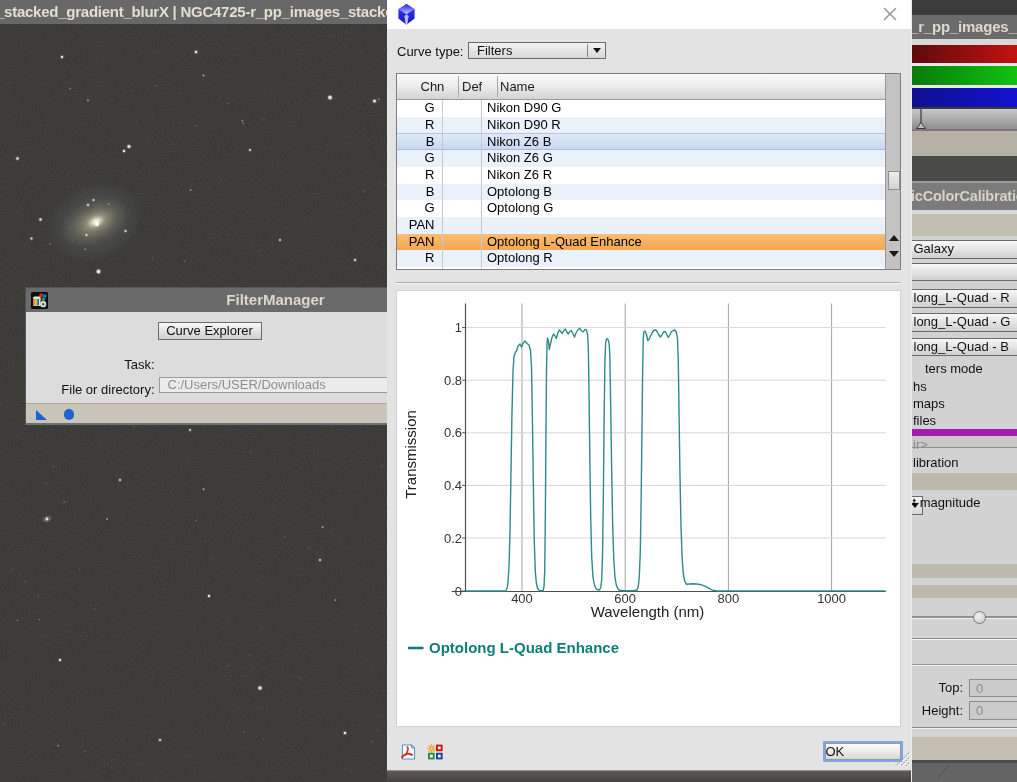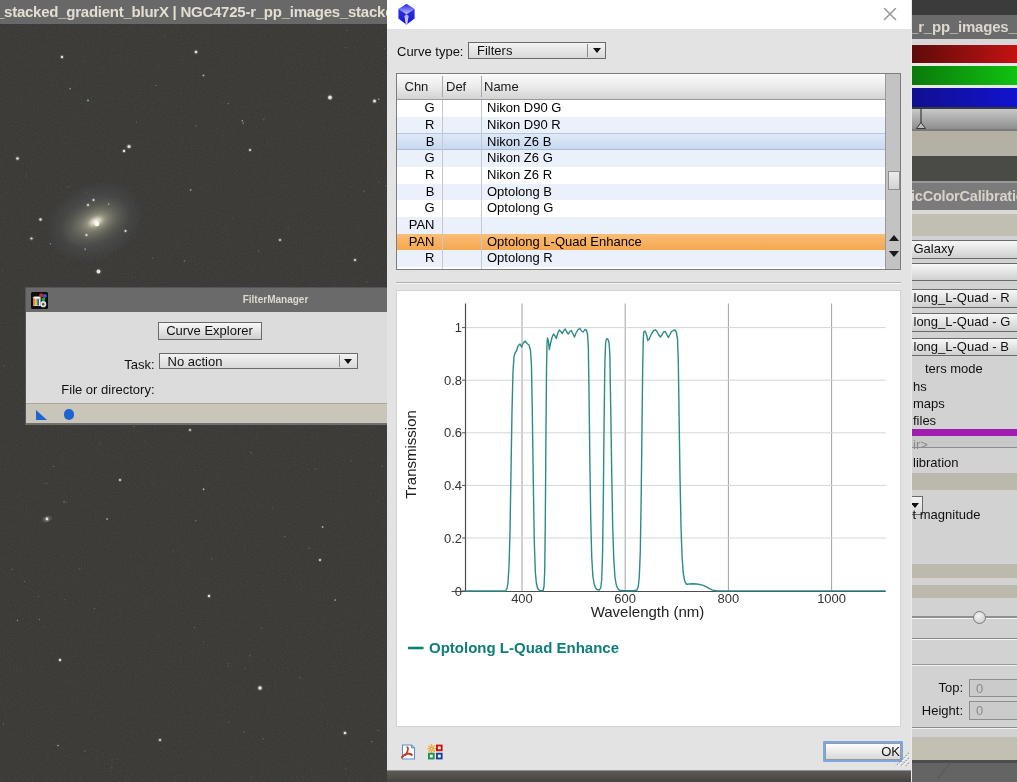--- a/index.html
+++ b/index.html
@@ -6,21 +6,21 @@
   font-family:"Liberation Sans", sans-serif; }
 .abs { position:absolute; }
 #astro { left:0; top:0; width:911px; height:782px; }
 #imgbar { left:0; top:0; width:911px; height:23.5px; background:#686868;
   color:#e3ddd2; font-weight:bold; font-size:15px; line-height:23.5px; white-space:nowrap; overflow:hidden; }
 #imgbar span { position:absolute; left:-4px; top:0; letter-spacing:-0.25px; }
 
 
 #fm { left:24.5px; top:287px; width:502px; height:137.5px; background:#dcdcdc; border:1px solid #555; border-bottom:3px solid #6f6f6f; }
 #fm .tbar { position:absolute; left:0; top:0; width:100%; height:24px; background:#6a6a6a; }
-#fm .tbar .ttl { position:absolute; width:100%; text-align:center; color:#ddd8ce; font-weight:bold; font-size:10px; line-height:24px; }
+#fm .tbar .ttl { position:absolute; width:100%; text-align:center; color:#ddd8ce; font-weight:bold; font-size:15px; line-height:24px; }
 #fm .tbar svg { position:absolute; left:5px; top:3.5px; }
 .btn { position:absolute; background:linear-gradient(#f8f8f8,#cfcfcf); border:1px solid #6a6a6a; font-size:13px; color:#111; text-align:center; }
 #fm .lbl { position:absolute; font-size:13px; color:#111; text-align:right; }
 .combo { position:absolute; background:linear-gradient(#f3f3f3,#d8d8d8); border:1px solid #6a6a6a; font-size:13px; color:#111; }
 .combo .ctext { position:absolute; left:8px; top:0; line-height:15px; }
 .combo .cdiv { position:absolute; right:17px; top:1px; bottom:1px; width:1px; background:#8a8a8a; }
 .combo .carr { position:absolute; right:4.5px; top:50%; margin-top:-2px; width:0; height:0; border-left:4.5px solid transparent; border-right:4.5px solid transparent; border-top:5px solid #111; }
 #fm .inp { position:absolute; left:133px; top:89px; width:369px; height:15.5px; background:#ececec; border:1px solid #9a9a9a; font-size:13px; color:#8e8e8e; line-height:14px; padding-left:8px; }
 #fm .bbar { position:absolute; left:0; top:115px; width:100%; height:19.5px; background:#c9c5b8; border-top:1px solid #aaa69a; }
 #fm .tri { position:absolute; left:10px; top:5.5px; width:0; height:0; border-left:11px solid #1b64d2; border-top:10.5px solid transparent; }
@@ -35,42 +35,42 @@
 
 #dlg { left:386.5px; top:0; width:524px; height:770.5px; background:#e3e3e3; border-bottom:1px solid #8f8f8f; }
 #dlg .tbar { position:absolute; left:0; top:0; width:100%; height:29px; background:#fff; }
 #dlg .tbar .ttl { position:absolute; left:35px; top:0; line-height:29px; font-size:15px; color:#9b9b9b; letter-spacing:-0.05px; }
 #dlg .tbar svg.gem { position:absolute; left:11.5px; top:4px; }
 #dlg .tbar .x { position:absolute; left:495px; top:6px; }
 #dlg .lbl { position:absolute; font-size:13px; color:#111; }
 
 #tbl { position:absolute; left:9px; top:72.5px; width:505.5px; height:197px; border:1px solid #7d7d7d; background:#fff; overflow:hidden; }
 #tbl .hdr { position:absolute; left:0; top:0; width:100%; height:26.5px; background:linear-gradient(#fbfbfb,#ededed 45%,#d3d3d3); border-bottom:1px solid #9a9a9a; }
-#tbl .hdr span { position:absolute; top:0; line-height:25px; font-size:13px; color:#1a1a1a; }
+#tbl .hdr span { position:absolute; top:0; line-height:25px; font-size:13px; color:#1a1a1a;margin-left:16px; }
 #tbl .vd1 { position:absolute; left:45px; top:0; bottom:0; width:1px; background:#c2c9d6; }
 #tbl .vd2 { position:absolute; left:84px; top:0; bottom:0; width:1px; background:#c2c9d6; }
 #tbl .hdr .vdh { position:absolute; top:2px; bottom:2px; width:1px; background:#aaa; }
 .trow { position:absolute; left:0; width:489.5px; height:16.7px; font-size:13px; color:#000; }
 .trow .chn { position:absolute; right:450px; line-height:16.7px; }
 .trow .chn { right:auto; left:0; width:38px; text-align:right; line-height:16.7px; }
 .trow .nm { position:absolute; left:90.5px; line-height:16.7px; white-space:nowrap; }
 .rw { background:#fff; }
 .ra { background:#eaf1fb; }
 .rs { background:linear-gradient(#dfe9f8,#c8d8f0); border-top:1px solid #b4c6e4; border-bottom:1px solid #a8bcde; height:16.7px; }
 .ro { background:linear-gradient(#fbbd76,#f5a74f); }
 #sbar { position:absolute; right:0; top:0; width:15px; height:195px; background:#c3c3c3; border-left:1px solid #999; }
 #sbar .thumb { position:absolute; left:1.5px; top:97px; width:12px; height:19px; background:linear-gradient(#ececec,#d2d2d2); border:1px solid #8f8f8f; }
 #sbar .ar { position:absolute; left:3px; width:0; height:0; border-left:5px solid transparent; border-right:5px solid transparent; }
 #sbar .up { top:161px; border-bottom:6.5px solid #1a1a1a; }
 #sbar .dn { top:177px; border-top:6.5px solid #1a1a1a; }
 
 #sep { position:absolute; left:9px; top:281.5px; width:505.5px; height:2px; border-top:1px solid #aeaeae; border-bottom:1px solid #f6f6f6; }
 #chartpanel { position:absolute; left:9px; top:289.5px; width:505px; height:437px; background:#fff; border:1px solid #d2d2d2; }
 #okbtn { position:absolute; left:436px; top:741px; width:80.5px; height:20.5px; border:2px solid #7da7e4; border-radius:1px; background:#e8e8e8; }
-#okbtn .in { position:absolute; left:0; top:0; right:0; bottom:0; background:linear-gradient(#fdfdfd,#d8d8d8); border:1px solid #9a9a9a; font-size:13px; color:#111; text-align:right; line-height:16px; }
+#okbtn .in { position:absolute; left:0; top:0; right:0; bottom:0; background:linear-gradient(#fdfdfd,#d8d8d8); border:1px solid #9a9a9a; font-size:13px; color:#111; text-align:left; line-height:16px; }
 #dlgicons { position:absolute; left:14px; top:743.5px; }
 #dlgicons svg { margin-right:11px; vertical-align:top; }
 #grip { position:absolute; right:1px; bottom:0px; }
 
 #deskbottom { left:386.5px; top:770.5px; width:630.5px; height:11.5px; background:linear-gradient(#5e5b57,#44423f); }
 </style></head>
 <body>
 <div class="abs" id="astro"><svg width="911" height="782" viewBox="0 0 911 782">
 <defs>
 <radialGradient id="gcore" cx="50%" cy="50%" r="50%">
@@ -459,26 +459,22 @@
 <rect x="5.7" y="5.9" width="1.1" height="7.6" fill="#2a2"></rect>
 <rect x="6.8" y="5.9" width="1.1" height="7.6" fill="#24c"></rect>
 <ellipse cx="5.8" cy="5.7" rx="3.8" ry="1.3" fill="#f4f4f4" stroke="#999" stroke-width="0.5"></ellipse>
 <circle cx="12.2" cy="12.2" r="3.1" fill="#dcdcdc"></circle>
 <circle cx="12.2" cy="12.2" r="1.2" fill="#555"></circle>
 </svg>
       <div class="ttl">FilterManager</div>
     </div>
   <div class="btn" style="left:132px; top:33.5px; width:104px; height:18px; line-height:16px;">Curve Explorer</div>
   <div class="lbl" style="left:0; top:69px; width:129px;">Task:</div>
-  <div class="combo" style="left:133px; top:64.5px; width:199px; height:16px;">
-      <span class="ctext">No action</span>
-      <span class="cdiv"></span>
-      <span class="carr"></span>
-    </div>
   <div class="lbl" style="left:0; top:93.5px; width:129px;">File or directory:</div>
+  <div class="inp">C:/Users/USER/Downloads</div>
   <div class="bbar">
       <div class="tri"></div>
       <div class="dot"></div>
     </div>
 </div>
 
 <div class="abs" id="deskbottom"></div>
 
 <div class="abs" id="rp">
   <div class="band" style="top:0; height:15px; background:#3b3b3b;"></div>
@@ -517,21 +513,21 @@
   <span class="txt" style="top:395.5px;">maps</span>
   <span class="txt" style="top:412.5px;">files</span>
   <div class="band" style="top:429px; height:19px; background:#c8c8c8; border-top:7px solid #a21caf; border-bottom:1px solid #8e8e8e;">
       <span class="txt" style="color:#8a8a8a; line-height:18px;">ir&gt;</span>
     </div>
   <span class="txt" style="top:454.5px;">libration</span>
   <div class="band" style="top:472.5px; height:17.5px; background:#bcb9ac;"></div>
   <div class="combo" style="left:-8px; top:495.5px; width:18.5px; height:19.5px;">
       <span class="carr" style="right:3px;"></span>
     </div>
-  <span class="txt" style="top:507px; left:0.5px;text-align:center;">t magnitude</span>
+  <span class="txt" style="top:495px; left:0.5px;text-align:center;">t magnitude</span>
   <div class="band" style="top:563.5px; height:14.5px; background:#bdbaad;"></div>
   <div class="band" style="top:585px; height:13px; background:#bdbaad;"></div>
   <div class="band" style="top:616px; height:2.5px; background:#909090; border-bottom:1px solid #f2f2f2;"></div>
   <div style="position:absolute; left:61px; top:611px; width:13px; height:13px; border-radius:50%; background:radial-gradient(circle at 40% 35%, #f4f4f4, #c4c4c4); border:1px solid #7c7c7c;"></div>
   <div class="band" style="top:638px; height:2px; background:#8a8a8a; border-bottom:1px solid #f5f5f5;"></div>
   <div class="band" style="top:663.5px; height:2px; background:#9a9a9a; border-bottom:1px solid #f2f2f2;"></div>
   <span class="txt" style="top:679.5px; left:0; width:51px; text-align:right;">Top:</span>
   <div class="band" style="top:678.5px; left:56.5px; width:49.5px; height:18.5px; background:#cbcbcb; border:1px solid #8e8e8e;">
       <span class="txt" style="left:6.5px; color:#8a8a8a; line-height:17px;">0</span>
     </div>

